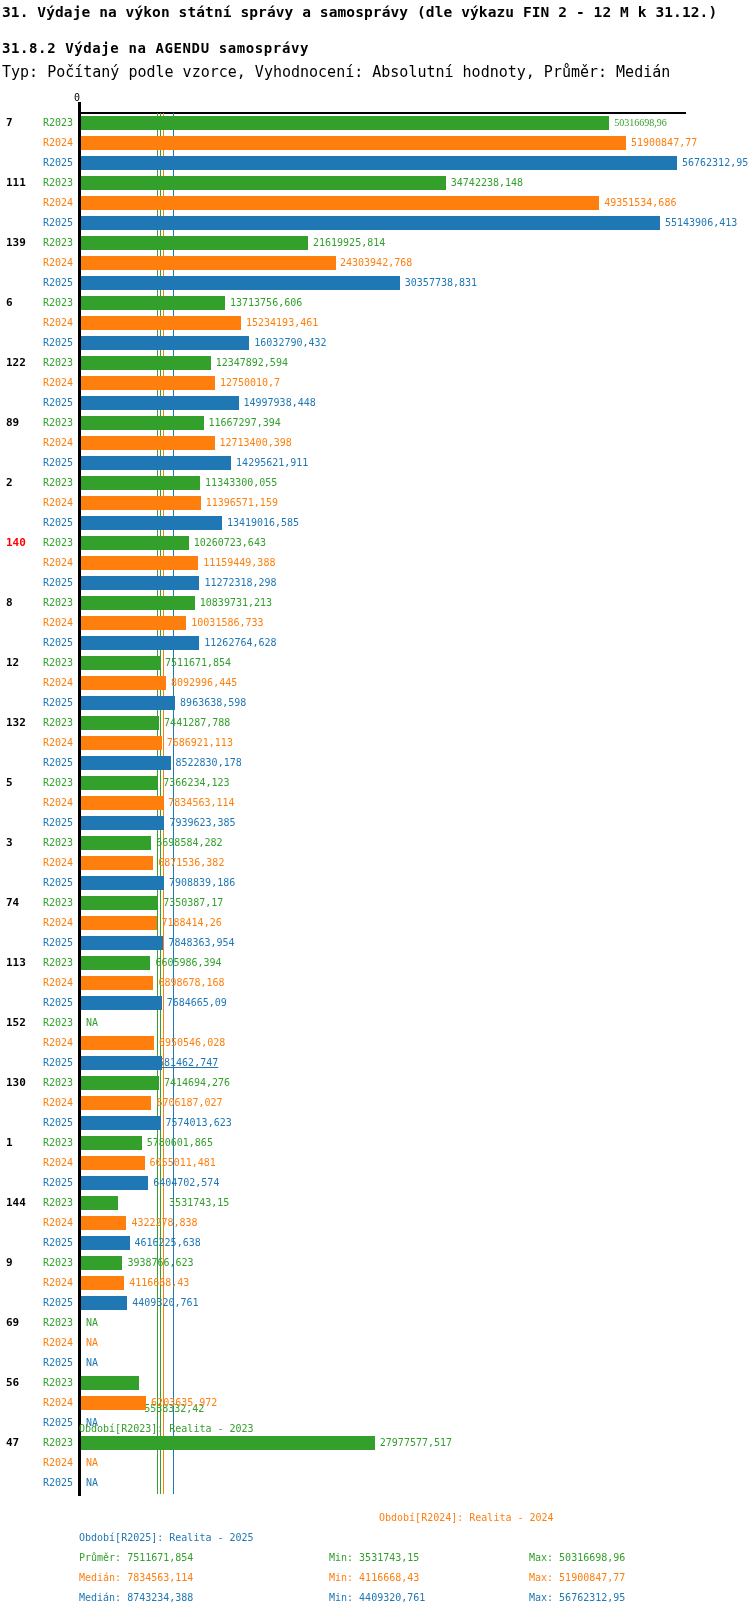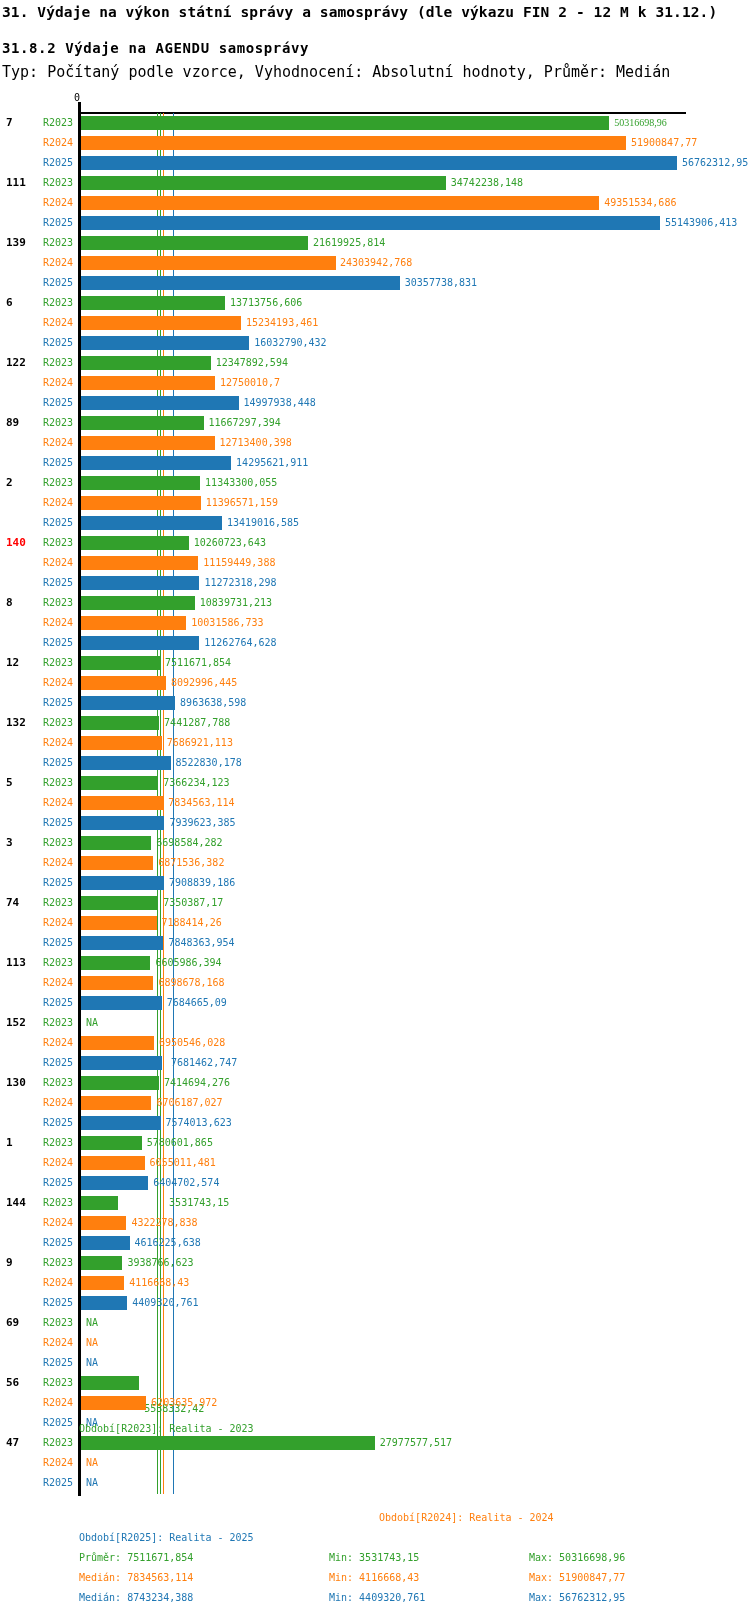--- a/index.html
+++ b/index.html
@@ -290,21 +290,21 @@
       <span class="na" style="color: rgb(51, 160, 44);">NA</span>
     </div>
     <div class="row">
       <span class="rlabel" style="color: rgb(255, 127, 14);">R2024</span>
       <div class="bar" style="width: 73px; background: rgb(255, 127, 14);"></div>
       <span class="val" style="left: 159px; color: rgb(255, 127, 14);">6950546,028</span>
     </div>
     <div class="row">
       <span class="rlabel" style="color: rgb(31, 119, 180);">R2025</span>
       <div class="bar" style="width: 80.7px; background: rgb(31, 119, 180);"></div>
-      <span class="val" style="left: 171px; color: rgb(31, 119, 180);">7681462,747</span>
+      <span class="val" style="left: 152px; color: rgb(31, 119, 180); text-decoration: underline;">7681462,747</span>
     </div>
     <div class="row">
       <span class="gid" style="color: rgb(0, 0, 0);">130</span>
       <span class="rlabel" style="color: rgb(51, 160, 44);">R2023</span>
       <div class="bar" style="width: 77.9px; background: rgb(51, 160, 44);"></div>
       <span class="val" style="left: 163.9px; color: rgb(51, 160, 44);">7414694,276</span>
     </div>
     <div class="row">
       <span class="rlabel" style="color: rgb(255, 127, 14);">R2024</span>
       <div class="bar" style="width: 70.4px; background: rgb(255, 127, 14);"></div>

